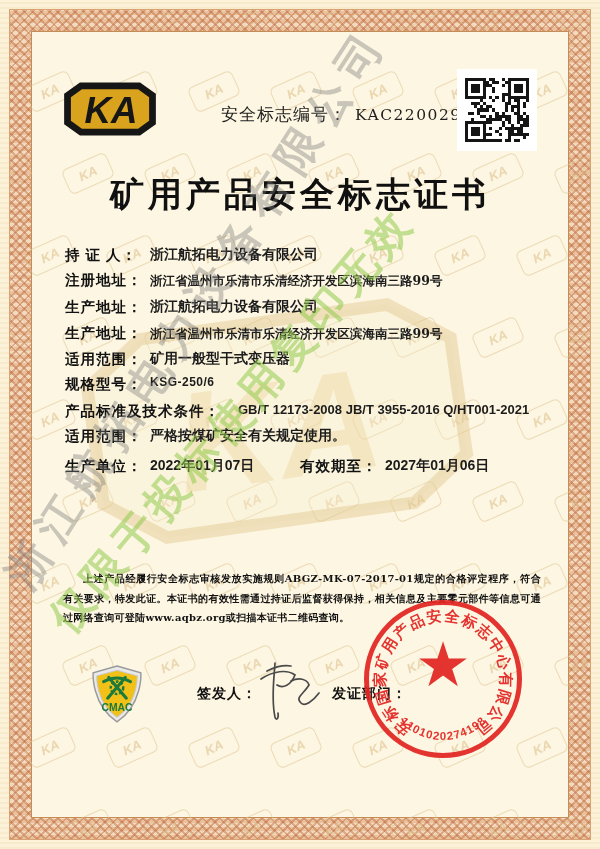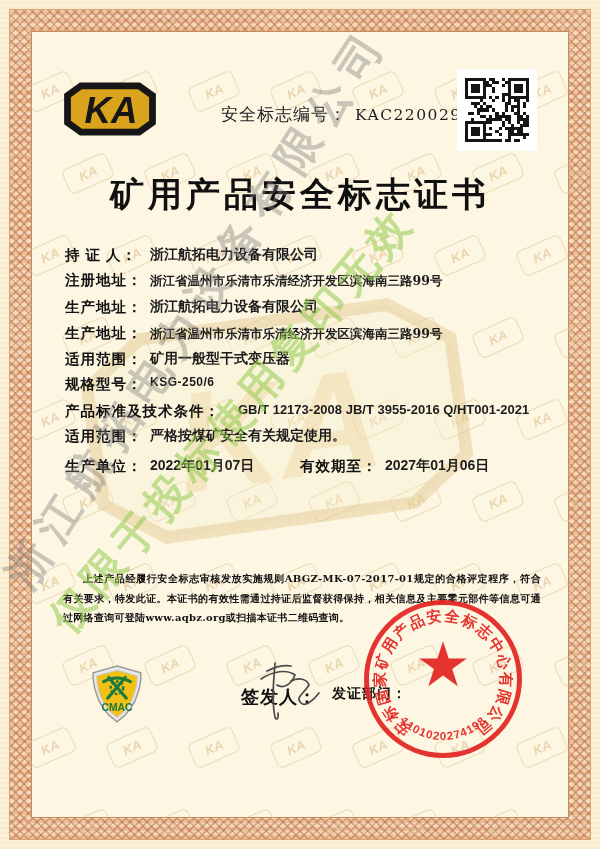--- a/index.html
+++ b/index.html
@@ -54,21 +54,21 @@
   .val2{position:absolute;left:352px;font-family:"Liberation Sans",sans-serif;font-weight:bold;
     color:#1c1c1c;white-space:nowrap;font-size:14px;}
   .row .val.date{font-family:"Liberation Sans",sans-serif;}
 
   .statement{position:absolute;left:30px;top:536px;width:478px;font-family:"DejaVu Serif",serif;
     font-weight:bold;font-size:10px;line-height:19.5px;color:#111;text-indent:2em;
     text-align:justify;letter-spacing:.3px;}
 
   
   .cmac{position:absolute;left:57px;top:632px;}
-  .signer-lab{position:absolute;left:164px;top:652px;font-weight:bold;font-size:18px;color:#111;letter-spacing:1px;margin-left:44px;}
+  .signer-lab{position:absolute;left:164px;top:652px;font-weight:bold;font-size:14px;color:#111;letter-spacing:1px;}
   .signature{position:absolute;left:212px;top:620px;z-index:3;}
   .dept-lab{position:absolute;left:299px;top:652px;font-weight:bold;font-size:14px;color:#111;letter-spacing:1px;}
 
   
   .seal{position:absolute;left:362px;top:598px;width:162px;height:162px;z-index:5;opacity:.92;}
   .seal-ring{position:absolute;inset:2px;border:5px solid #e22421;border-radius:50%;}
   .seal-star{position:absolute;left:0;right:0;top:36px;text-align:center;font-size:62px;
     line-height:1;color:#e22421;}
   .seal-char{position:absolute;left:50%;top:50%;width:18px;height:18px;margin:-9px 0 0 -9px;
     text-align:center;line-height:18px;font-family:"DejaVu Serif",serif;font-weight:bold;

